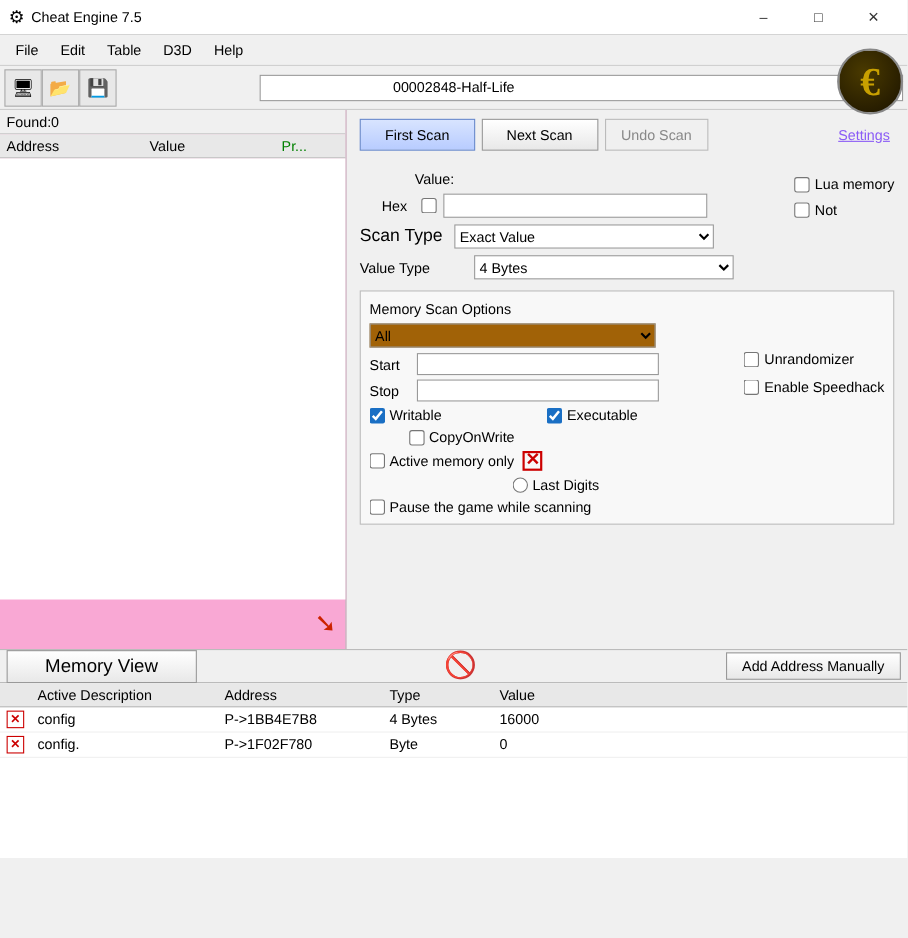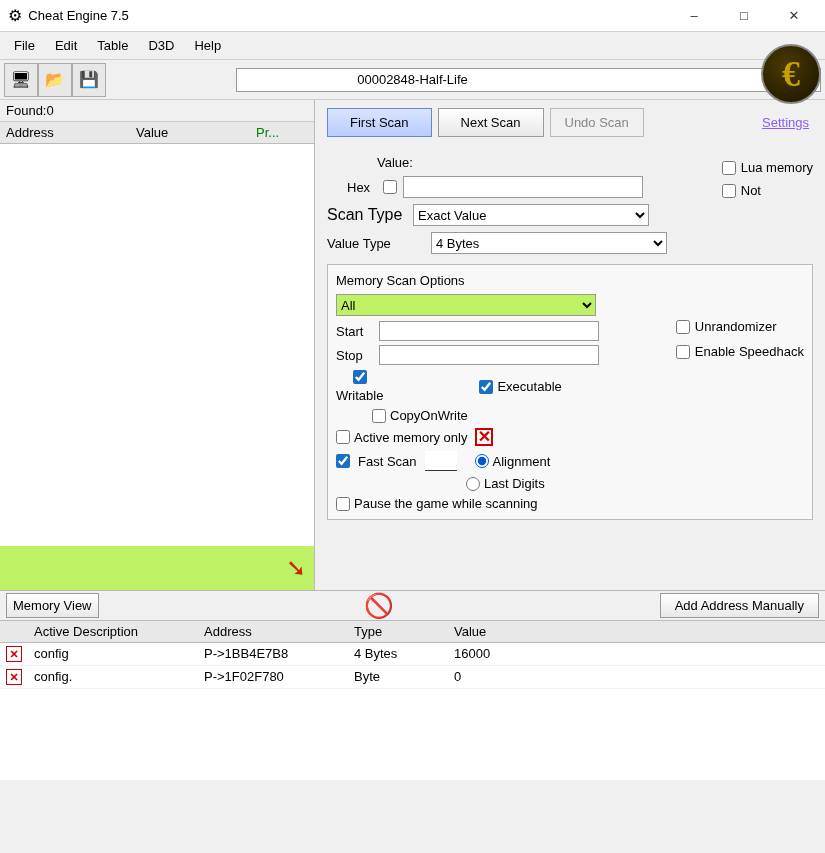--- a/index.html
+++ b/index.html
@@ -220,21 +220,21 @@
   <div id="title-center">00002848-Half-Life</div>
   <input style="flex: 1 1 0%; height: 24px; border: 1px solid rgb(153, 153, 153); font-size: 13px; margin-left: 130px;" type="text" value="">
 
   <div class="ce-logo-circle" style="margin-left:6px; font-size:32px; width:60px; height:60px; position:absolute; right:4px; top:-16px; z-index:10; border-radius:50%; background:radial-gradient(circle at 40% 35%, #4a3a00, #1a1200); border:2px solid #888; display:flex; align-items:center; justify-content:center; color:#c8a000; font-weight:bold; font-family:serif;">
     <span style="color:#c8a000; font-size:36px;">€</span>
   </div>
 </div>
 
 <div id="main-content" style="display:flex; height:490px;">
 
-  <div id="left-panel" style="width:315px; border-right:1px solid #bbb; display:flex; flex-direction:column; background:#bef264;">
+  <div id="left-panel" style="width:315px; border-right:1px solid #bbb; display:flex; flex-direction:column; background:#f9a8d4;">
     <div id="found-bar" style="padding:3px 6px; font-size:13px; background:#f0f0f0; border-bottom:1px solid #ccc;">Found:0</div>
     <div id="results-header" style="display:grid; grid-template-columns:130px 120px 1fr; background:#e8e8e8; border-bottom:1px solid #bbb; padding:3px 6px; font-size:13px;">
       <span>Address</span>
       <span>Value</span>
       <span style="color:green;">Pr...</span>
     </div>
     <div id="results-list" style="flex:1; overflow-y:auto; background:white;"></div>
 
     <div style="padding:8px; text-align:right;">
       <span style="font-size:24px; color:#cc2200; display:inline-block; transform:rotate(0deg);">➘</span>
@@ -293,38 +293,38 @@
         <option>Double</option>
         <option>String</option>
         <option>Array of byte</option>
       </select>
     </div>
 
     <div style="border:1px solid #bbb; padding:8px; background:#f8f8f8; margin-left:0; position:relative;">
       <div style="font-size:13px; font-weight:500; margin-bottom:6px;">Memory Scan Options</div>
       
       
-      <select style="width:260px; height:22px; border:1px solid #999; background:#bef264; font-size:13px; margin-bottom:5px;">
+      <select style="width:260px; height:22px; border:1px solid #999; background:#a16207; font-size:13px; margin-bottom:5px;">
         <option>All</option>
       </select>
 
       
       <div style="display:flex; align-items:center; gap:8px; margin-bottom:4px;">
         <span style="font-size:13px; min-width:35px;">Start</span>
         <input type="text" style="flex: 1 1 0%; max-width: 220px; height: 20px; border: 1px solid rgb(153, 153, 153); background: white; font-size: 12px; font-family: monospace; text-align: right; padding: 0px 4px;">
       </div>
       
       <div style="display:flex; align-items:center; gap:8px; margin-bottom:5px;">
         <span style="font-size:13px; min-width:35px;">Stop</span>
         <input type="text" style="flex: 1 1 0%; max-width: 220px; height: 20px; border: 1px solid rgb(153, 153, 153); background: white; font-size: 12px; font-family: monospace; text-align: right; padding: 0px 4px;">
       </div>
 
       
       <div style="display:flex; align-items:center; gap:16px; margin-bottom:5px;">
-        <label style="display:flex; align-items:center; gap:4px; font-size:13px;flex-direction:column;">
+        <label style="display:flex; align-items:center; gap:4px; font-size:13px;">
           <input type="checkbox" checked="" style="width: 14px; height: 14px; accent-color: rgb(26, 111, 196);">
           <span>Writable</span>
         </label>
         <label style="display:flex; align-items:center; gap:4px; font-size:13px; margin-left:80px;">
           <input type="checkbox" checked="" style="width: 14px; height: 14px; accent-color: rgb(26, 111, 196);">
           <span>Executable</span>
         </label>
       </div>
 
       
@@ -334,29 +334,20 @@
       </div>
 
       
       <div style="display:flex; align-items:center; gap:4px; margin-bottom:5px;">
         <input type="checkbox" style="width: 14px; height: 14px;">
         <span style="font-size:13px;">Active memory only</span>
         <span style="margin-left:4px; color:#cc0000; font-size:16px; font-weight:bold; border:2px solid #cc0000; width:18px; height:18px; display:inline-flex; align-items:center; justify-content:center; line-height:1;">✕</span>
       </div>
 
       
-      <div style="display:flex; align-items:center; gap:8px; margin-bottom:5px;">
-        <input type="checkbox" checked="" style="width: 14px; height: 14px; accent-color: rgb(26, 111, 196);">
-        <span style="font-size:13px;">Fast Scan</span>
-        <input type="text" style="width: 32px; height: 20px; border-image: initial; text-align: center; font-size: 13px; border-bottom: 1px solid rgb(51, 51, 51); border-top: none; border-left: none; border-right: none; background: white;">
-        <label style="display:flex; align-items:center; gap:4px; font-size:13px; margin-left:10px;">
-          <input type="radio" checked="" name="scan_align" style="width: 14px; height: 14px; accent-color: rgb(0, 85, 204);">
-          <span>Alignment</span>
-        </label>
-      </div>
       <div style="display:flex; align-items:center; gap:4px; margin-bottom:5px; margin-left:130px;">
         <label style="display:flex; align-items:center; gap:4px; font-size:13px;">
           <input type="radio" name="scan_align" style="width: 14px; height: 14px;">
           <span>Last Digits</span>
         </label>
       </div>
 
       
       <div style="display:flex; align-items:center; gap:4px;">
         <input type="checkbox" style="width: 14px; height: 14px;">
@@ -373,21 +364,21 @@
           <input type="checkbox" style="width: 14px; height: 14px;">
           <span>Enable Speedhack</span>
         </label>
       </div>
     </div>
 
   </div>
 </div>
 
 <div id="bottom-bar" style="height:30px; background:#f0f0f0; border-top:1px solid #bbb; display:flex; align-items:center; padding:0 6px;">
-  <button style="padding:4px 6px; border:1px solid #999; background:linear-gradient(to bottom,#ffffff,#e8e8e8); cursor:pointer; font-size:13px;">Memory View</button>
+  <button style="padding:4px 34px; border:1px solid #999; background:linear-gradient(to bottom,#ffffff,#e8e8e8); cursor:pointer; font-size:17px;">Memory View</button>
   <div style="flex:1; display:flex; align-items:center; justify-content:center;">
     <span style="font-size:24px; color:#cc0000; line-height:1;">🚫</span>
   </div>
   <button style="padding:4px 14px; border:1px solid #999; background:linear-gradient(to bottom,#ffffff,#e8e8e8); cursor:pointer; font-size:13px;">Add Address Manually</button>
 </div>
 
 <div id="addr-table-container" style="background:white; border-top:1px solid #bbb; display:flex; flex-direction:column;">
   <div style="display:grid; grid-template-columns:28px 170px 150px 100px 120px 1fr; background:#e8e8e8; border-bottom:1px solid #bbb; padding:3px 6px; font-size:13px; font-weight:500;">
     <span></span>
     <span>Active Description</span>

